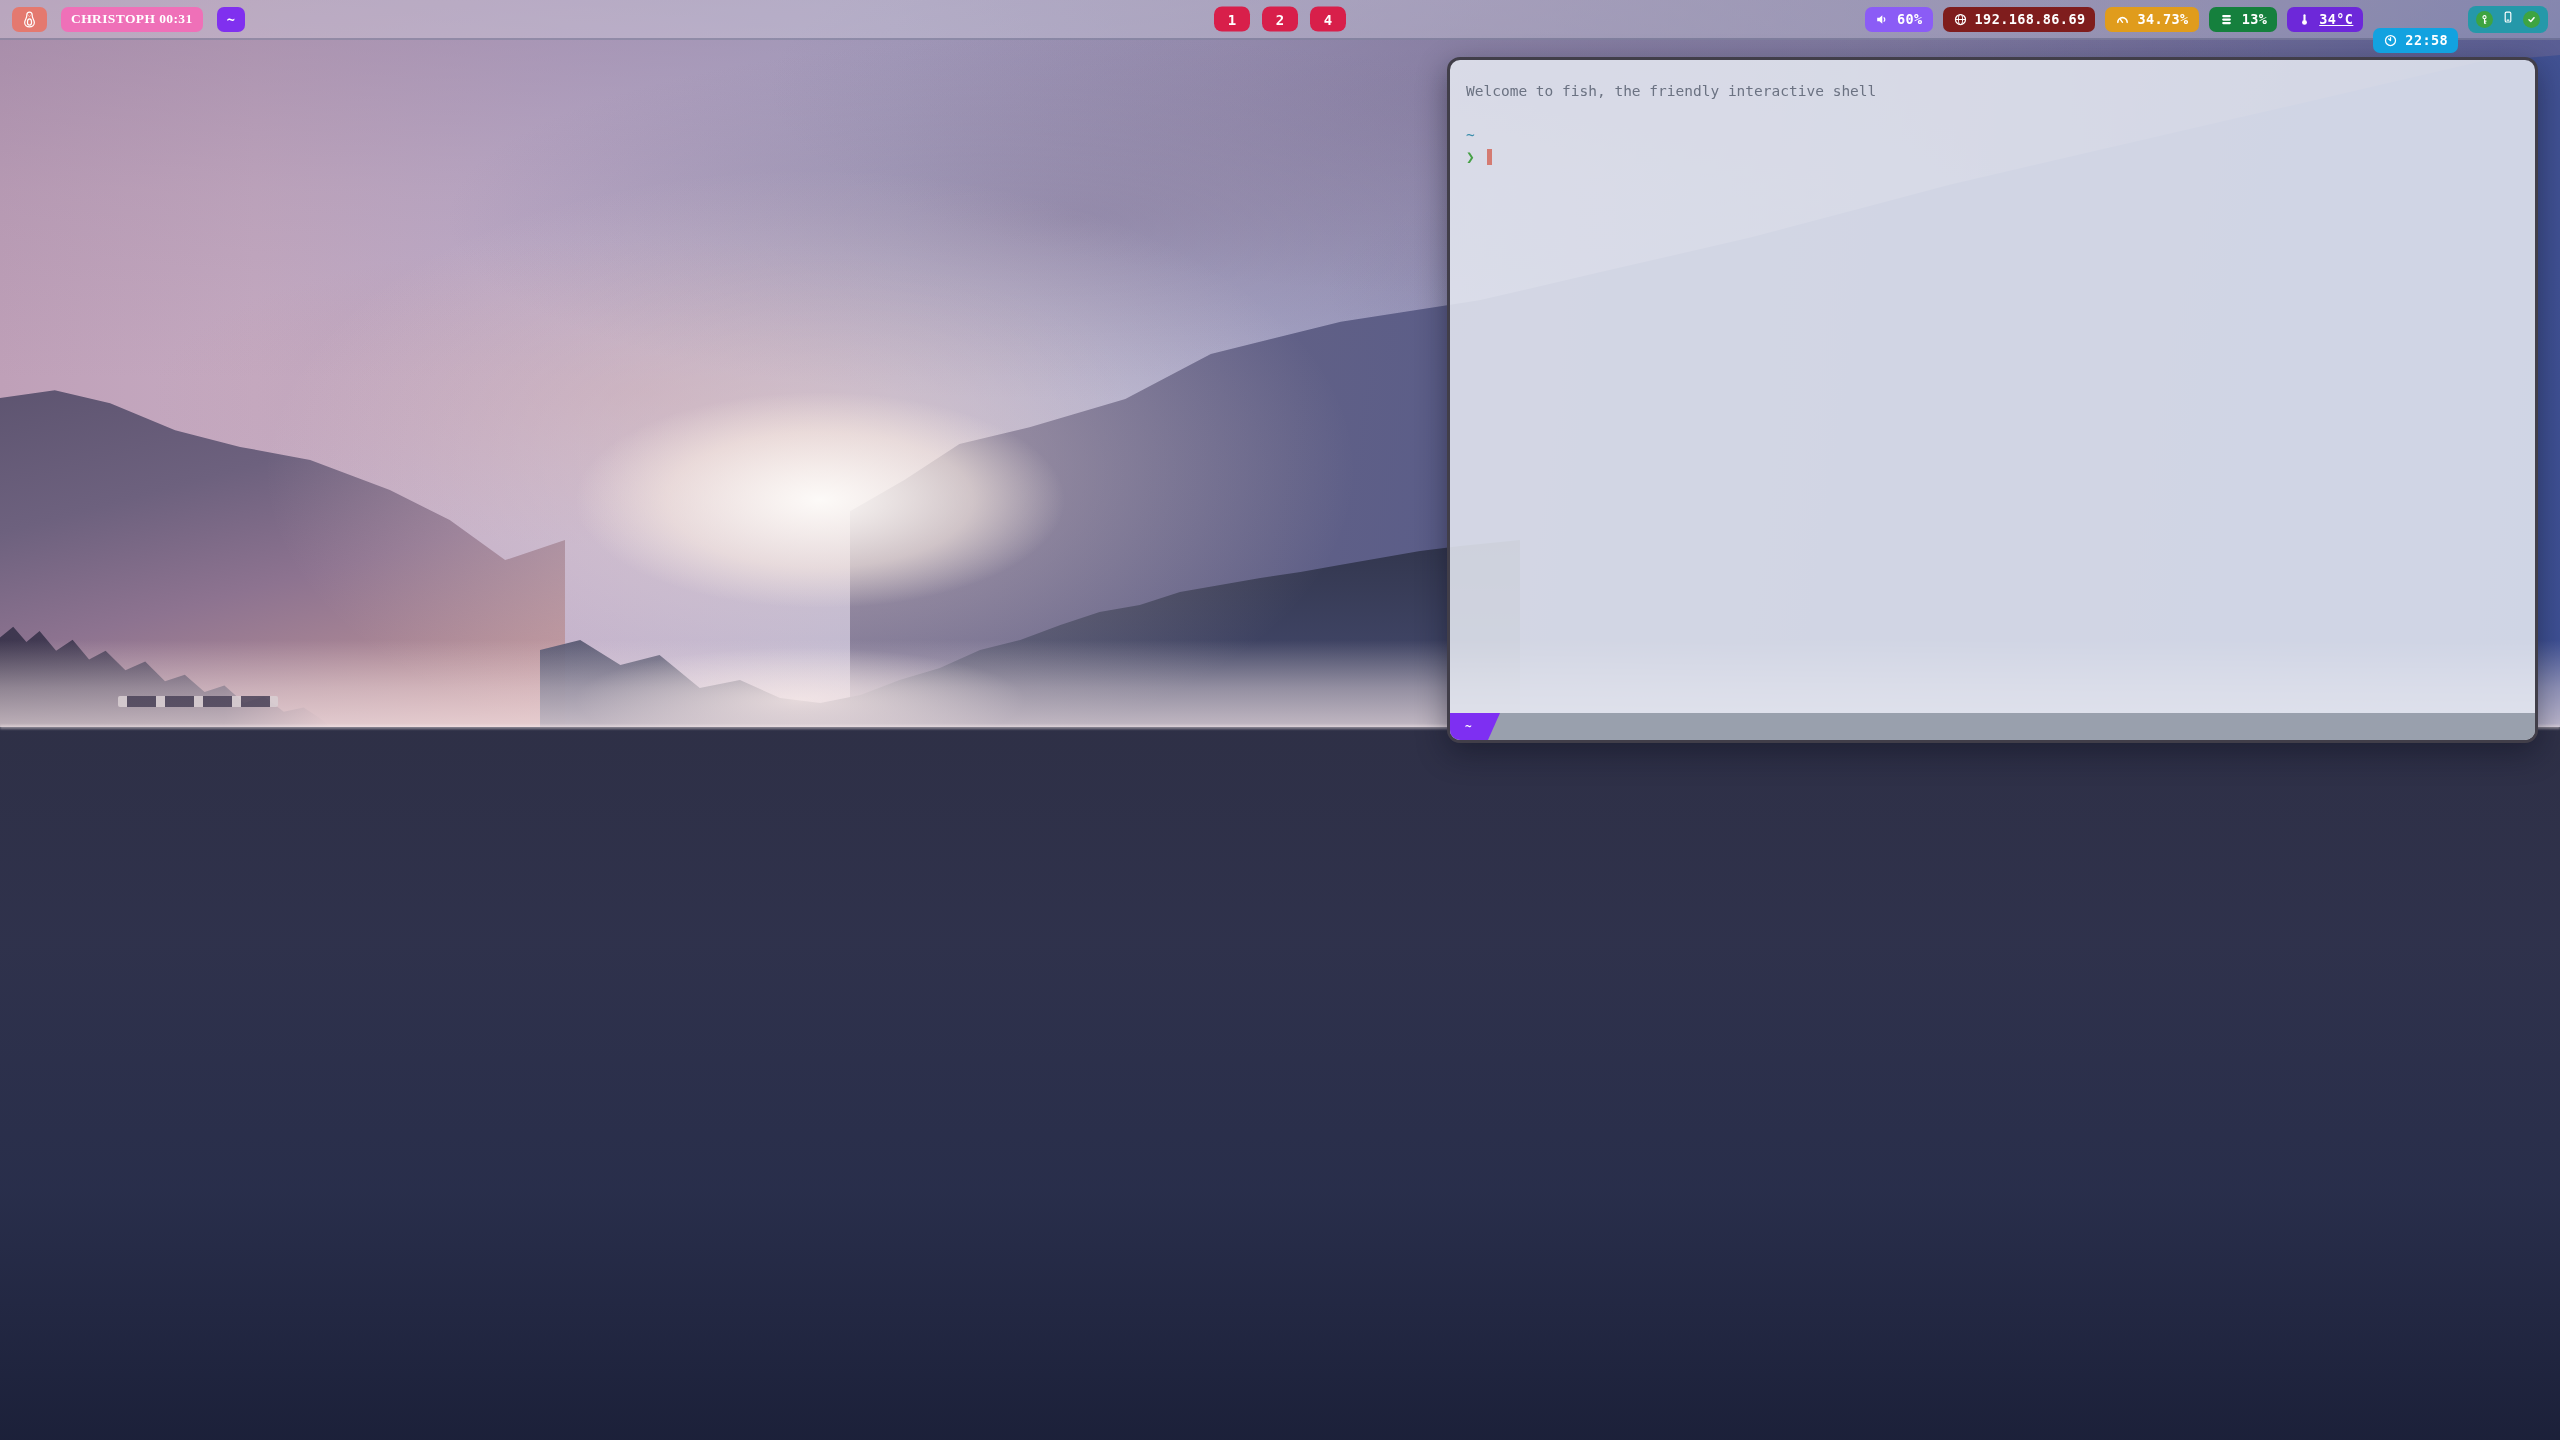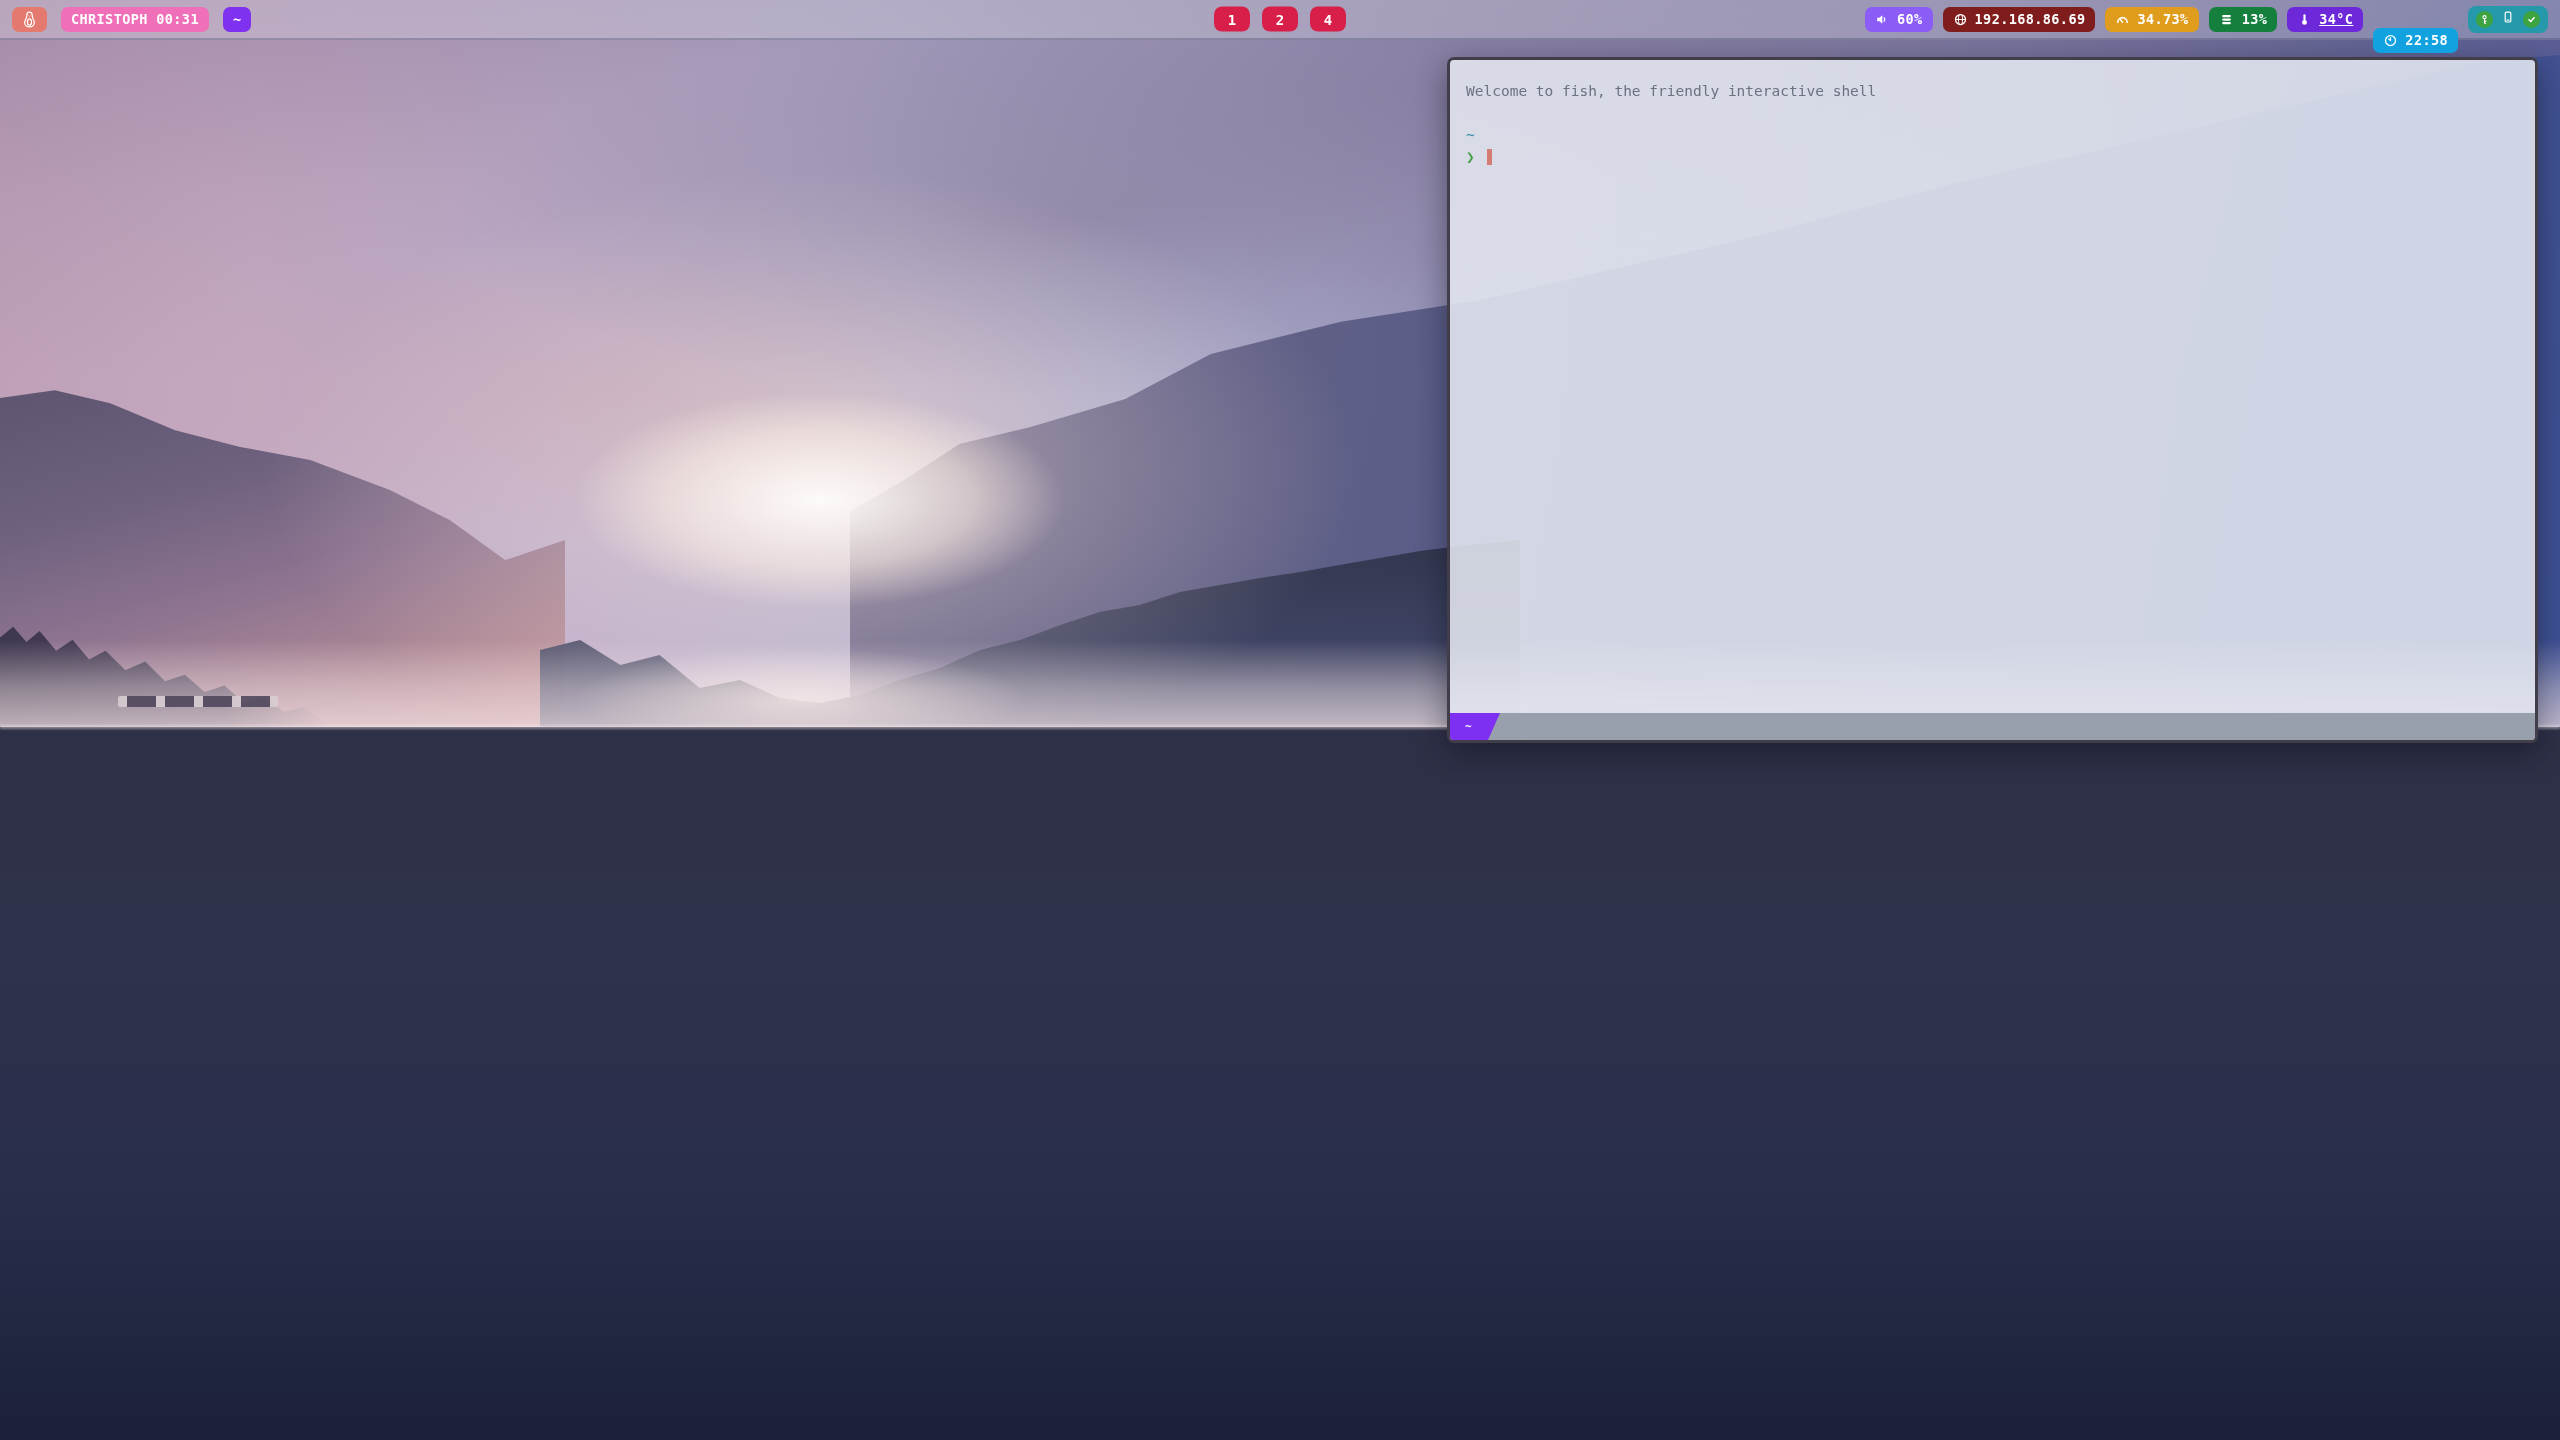--- a/index.html
+++ b/index.html
@@ -46,34 +46,34 @@
   .waterline{position:absolute;left:0;top:725px;width:2560px;height:4px;background:rgba(246,236,238,0.45);filter:blur(1px);}
 
   
   .statusbar{position:absolute;left:0;top:0;width:2560px;height:40px;z-index:30;
     display:flex;align-items:center;padding:0 12px;gap:14px;
     background:rgba(228,230,240,0.30);border-bottom:2px solid rgba(70,75,110,0.35);}
   .badge{height:25px;display:inline-flex;align-items:center;gap:7px;padding:0 10px;border-radius:7px;
     color:#fff;font-weight:bold;font-size:13.5px;letter-spacing:0.4px;white-space:nowrap;}
   .badge svg{display:block;}
   .launcher{background:#e4796f;padding:0 8px;}
-  .session{background:#ef70b8;}
+  .session{background:#ef70b8;font-family:Liberation Serif, serif;}
   .titlebadge{background:#8030ef;}
   .ws-group{position:absolute;left:50%;top:50%;transform:translate(-50%,-50%);display:flex;gap:12px;}
   .ws{width:36px;height:25px;border-radius:8px;background:#d81f4a;color:#fff;font-weight:bold;font-size:14px;
     display:flex;align-items:center;justify-content:center;}
   .right-group{margin-left:auto;display:flex;align-items:center;gap:10px;}
   .m-volume{background:#8b5cf6;} .m-network{background:#7f1d1d;} .m-cpu{background:#e09c1c;}
   .m-memory{background:#15803d;gap:8px;} .m-temp{background:#6d28d9;text-decoration:underline;} .m-clock{background:#12a2e0;margin-top:42px;}
   .tray{height:27px;border-radius:8px;background:#2598a9;display:flex;align-items:center;gap:8px;padding:0 8px;}
   .tray-circle{width:17px;height:17px;border-radius:50%;background:#3ea441;display:flex;align-items:center;justify-content:center;}
 
   
   .terminal{position:absolute;left:1447px;top:57px;width:1091px;height:686px;z-index:20;
-    border:3px solid #413e49;border-radius:7px;overflow:hidden;
+    border:3px solid #413e49;border-radius:13px;overflow:hidden;
     background:rgba(228,231,240,0.88);box-shadow:0 10px 30px rgba(12,14,28,0.45);}
   .term-content{position:absolute;left:0;right:0;top:0;bottom:27px;padding:20px 16px;
     font-size:14.5px;line-height:22px;color:#6b7282;}
   .term-line{white-space:pre;height:22px;}
   .kw{color:#3fa33c;}
   .path-line{color:#3a8dab;}
   .sym{color:#47a147;}
   .cursor{display:inline-block;width:5px;height:16px;background:#d47b72;margin-left:12px;vertical-align:-3px;}
   .tabbar{position:absolute;left:0;right:0;bottom:0;height:27px;background:#99a0ad;}
   .tab{position:absolute;left:0;top:0;height:27px;width:50px;background:#7e2ff2;color:#fff;

